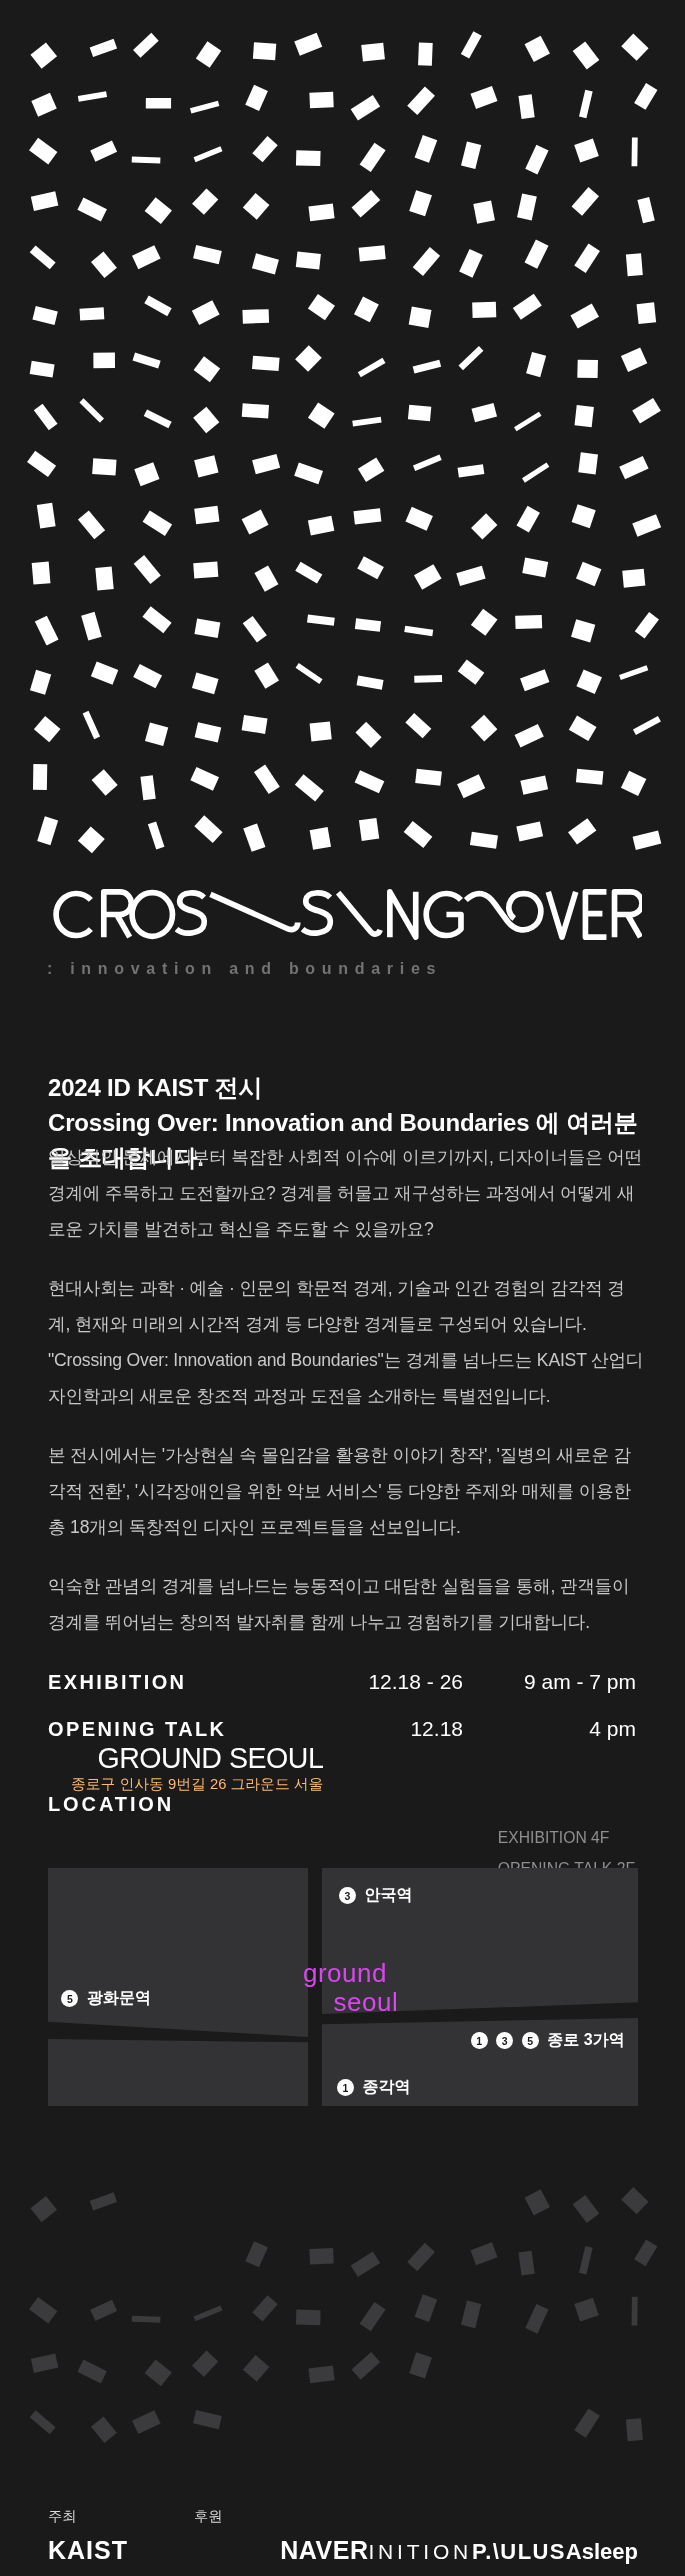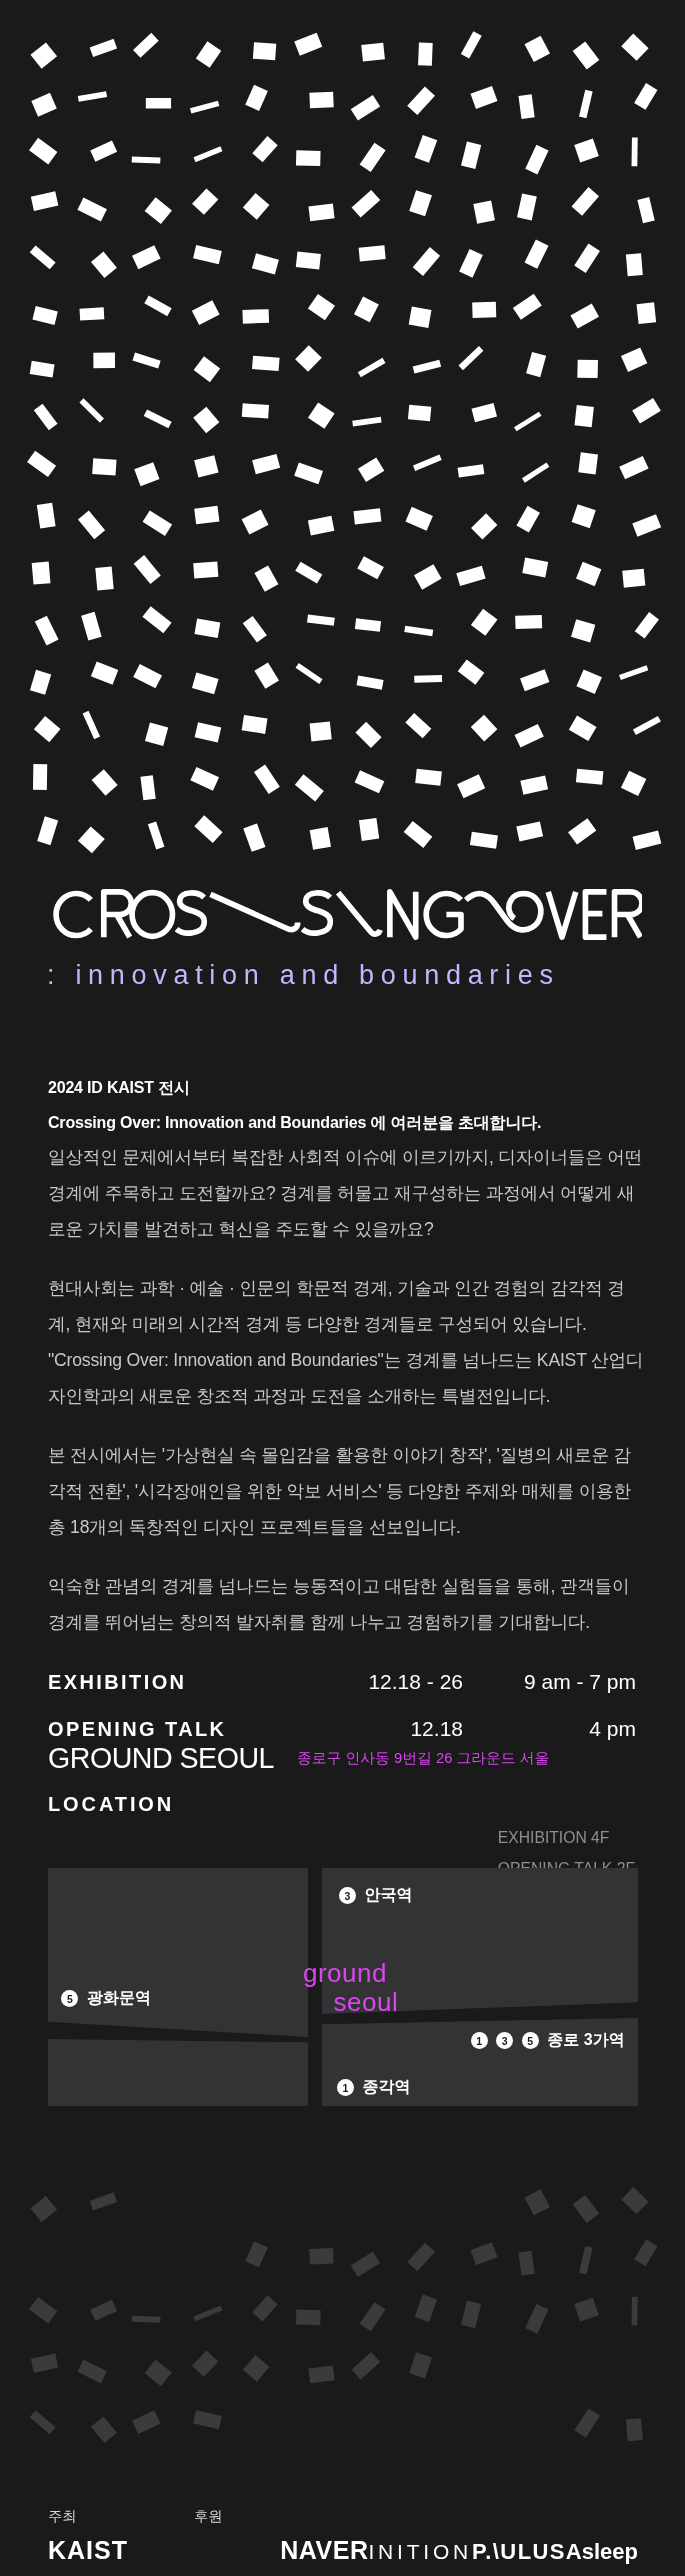--- a/index.html
+++ b/index.html
@@ -2,40 +2,40 @@
 <html style="font-size:15.2px"><head>
 <meta charset="utf-8">
 <style>
   html,body{margin:0;padding:0;background:#111;}
   #page{position:relative;width:685px;height:2576px;background:#1a1a1b;overflow:hidden;
         font-family:"Liberation Sans","DejaVu Sans",sans-serif;color:#fff;}
   .abs{position:absolute;}
   
   #wordmark{position:absolute;left:44px;top:885px;width:598px;height:59px;}
   #wordmark path, #wordmark ellipse{stroke:#fff;stroke-width:7;fill:none;stroke-linejoin:round;}
-  #subtitle{position:absolute;left:47px;top:960px;font-size:27px;font-weight:400;
-            letter-spacing:6.7px;color:#c4b5fd;white-space:nowrap;}
-  
-  #intro{position:absolute;left:48px;top:1070px;width:595px;font-size:16px;font-weight:700;
+  #subtitle{position:absolute;left:47px;top:960px;font-size:16px;font-weight:700;
+            letter-spacing:6.7px;color:#737373;white-space:nowrap;}
+  
+  #intro{position:absolute;left:48px;top:1070px;width:595px;font-size:24px;font-weight:700;
          line-height:35px;color:#fff;letter-spacing:-0.2px;}
   #paragraphs{position:absolute;left:48px;top:1139px;width:596px;}
   #paragraphs p{margin:0 0 23px 0;font-size:17.6px;line-height:36px;color:#c9c9c9;
                 letter-spacing:-0.2px;}
   
   #schedule{position:absolute;left:48px;top:1662px;width:588px;margin-top:8px;}
   .sched-row{display:flex;align-items:baseline;margin-bottom:23px;}
   .sched-label{flex:1;font-size:20px;font-weight:700;letter-spacing:2.4px;color:#fff;}
   .sched-date{width:219px;text-align:right;font-size:21px;color:#fff;}
   .sched-time{width:173px;text-align:right;font-size:21px;color:#fff;}
   
   #location-heading{position:absolute;left:48px;top:1793px;font-size:20px;font-weight:700;
                     letter-spacing:2.9px;color:#fff;}
-  #venue-row{position:absolute;left:48px;top:1742px;display:flex;align-items:center;}
+  #venue-row{position:absolute;left:48px;top:1742px;display:flex;align-items:flex-end;flex-direction:column;}
   #venue-name{font-size:28.6px;font-weight:400;letter-spacing:-0.5px;color:#fff;white-space:nowrap;}
-  #venue-address{margin-left:23px;font-size:14.8px;color:#d946ef;white-space:nowrap;}
+  #venue-address{margin-left:23px;font-size:14.8px;color:#fdba74;white-space:nowrap;}
   #floors{position:absolute;right:50px;top:1822px;font-size:15.7px;
           line-height:31px;color:#8f8f8f;}
   
   #map{position:absolute;left:48px;top:1868px;width:590px;height:238px;}
   .blk{position:absolute;background:#333335;}
   #blk-tl{left:0;top:0;width:260px;height:169px;clip-path:polygon(0 0,100% 0,100% 100%,0 91%);}
   #blk-bl{left:0;top:171px;width:260px;height:67px;clip-path:polygon(0 0,100% 5%,100% 100%,0 100%);}
   #blk-tr{left:274px;top:0;width:316px;height:146px;clip-path:polygon(0 0,100% 0,100% 92%,0 100%);}
   #blk-br{left:274px;top:150px;width:316px;height:88px;clip-path:polygon(0 7%,100% 0,100% 100%,0 100%);}
   .station{position:absolute;display:flex;align-items:center;gap:8.6px;font-size:16px;

